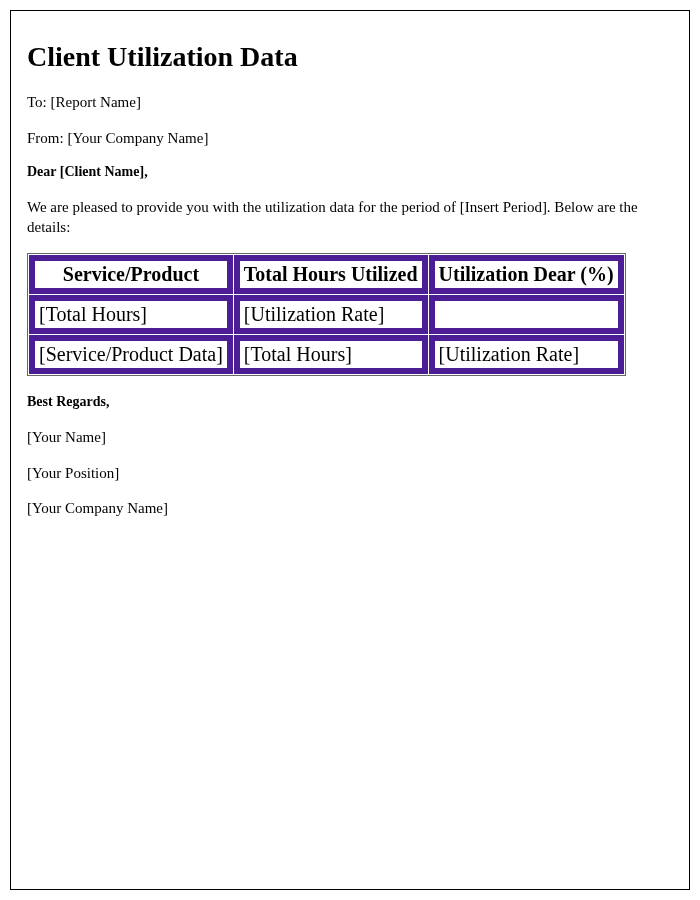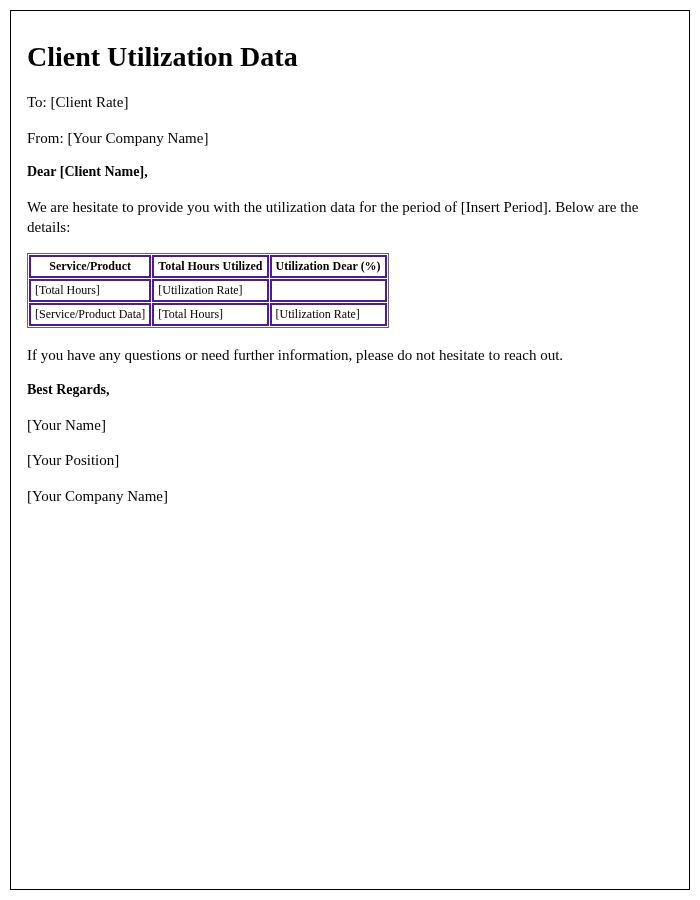--- a/index.html
+++ b/index.html
@@ -36,49 +36,49 @@
       margin-bottom: 16px;
       line-height: 1.3;
     }
     table {
       border-collapse: separate;
       border-spacing: 1px;
       border: 1px solid #666;
       margin-bottom: 18px;
     }
     th, td {
-      border: 2px solid #4c1d95;
+      border: 6px solid #4c1d95;
       padding: 2px 4px;
-      font-size: 12px;
+      font-size: 20px;
       text-align: left;
     }
     th {
       font-weight: bold;
       text-align: center;
     }
   </style>
 </head>
 <body>
 
 <div class="document">
   <h1>Client Utilization Data</h1>
 
 
   <p>
-    <span>To: </span><span>[Client Rate]</span>
+    <span>To: </span><span>[Report Name]</span>
   </p>
 
   <p>
     <span>From: </span><span>[Your Company Name]</span>
   </p>
 
 
   <h2>Dear [Client Name],</h2>
 
-  <p>We are hesitate to provide you with the utilization data for the period of [Insert Period]. Below are the details:</p>
+  <p>We are pleased to provide you with the utilization data for the period of [Insert Period]. Below are the details:</p>
 
   <table>
     <thead>
       <tr>
         <th>Service/Product</th>
         <th>Total Hours Utilized</th>
         <th>Utilization Dear (%)</th>
       </tr>
     </thead>
     <tbody>
@@ -88,20 +88,19 @@
         <td></td>
       </tr>
       <tr>
         <td>[Service/Product Data]</td>
         <td>[Total Hours]</td>
         <td>[Utilization Rate]</td>
       </tr>
     </tbody>
   </table>
 
-  <p>If you have any questions or need further information, please do not hesitate to reach out.</p>
 
   <h2>Best Regards,</h2>
 
   <p>[Your Name]</p>
   <p>[Your Position]</p>
   <p>[Your Company Name]</p>
 </div>
 
 </body></html>

